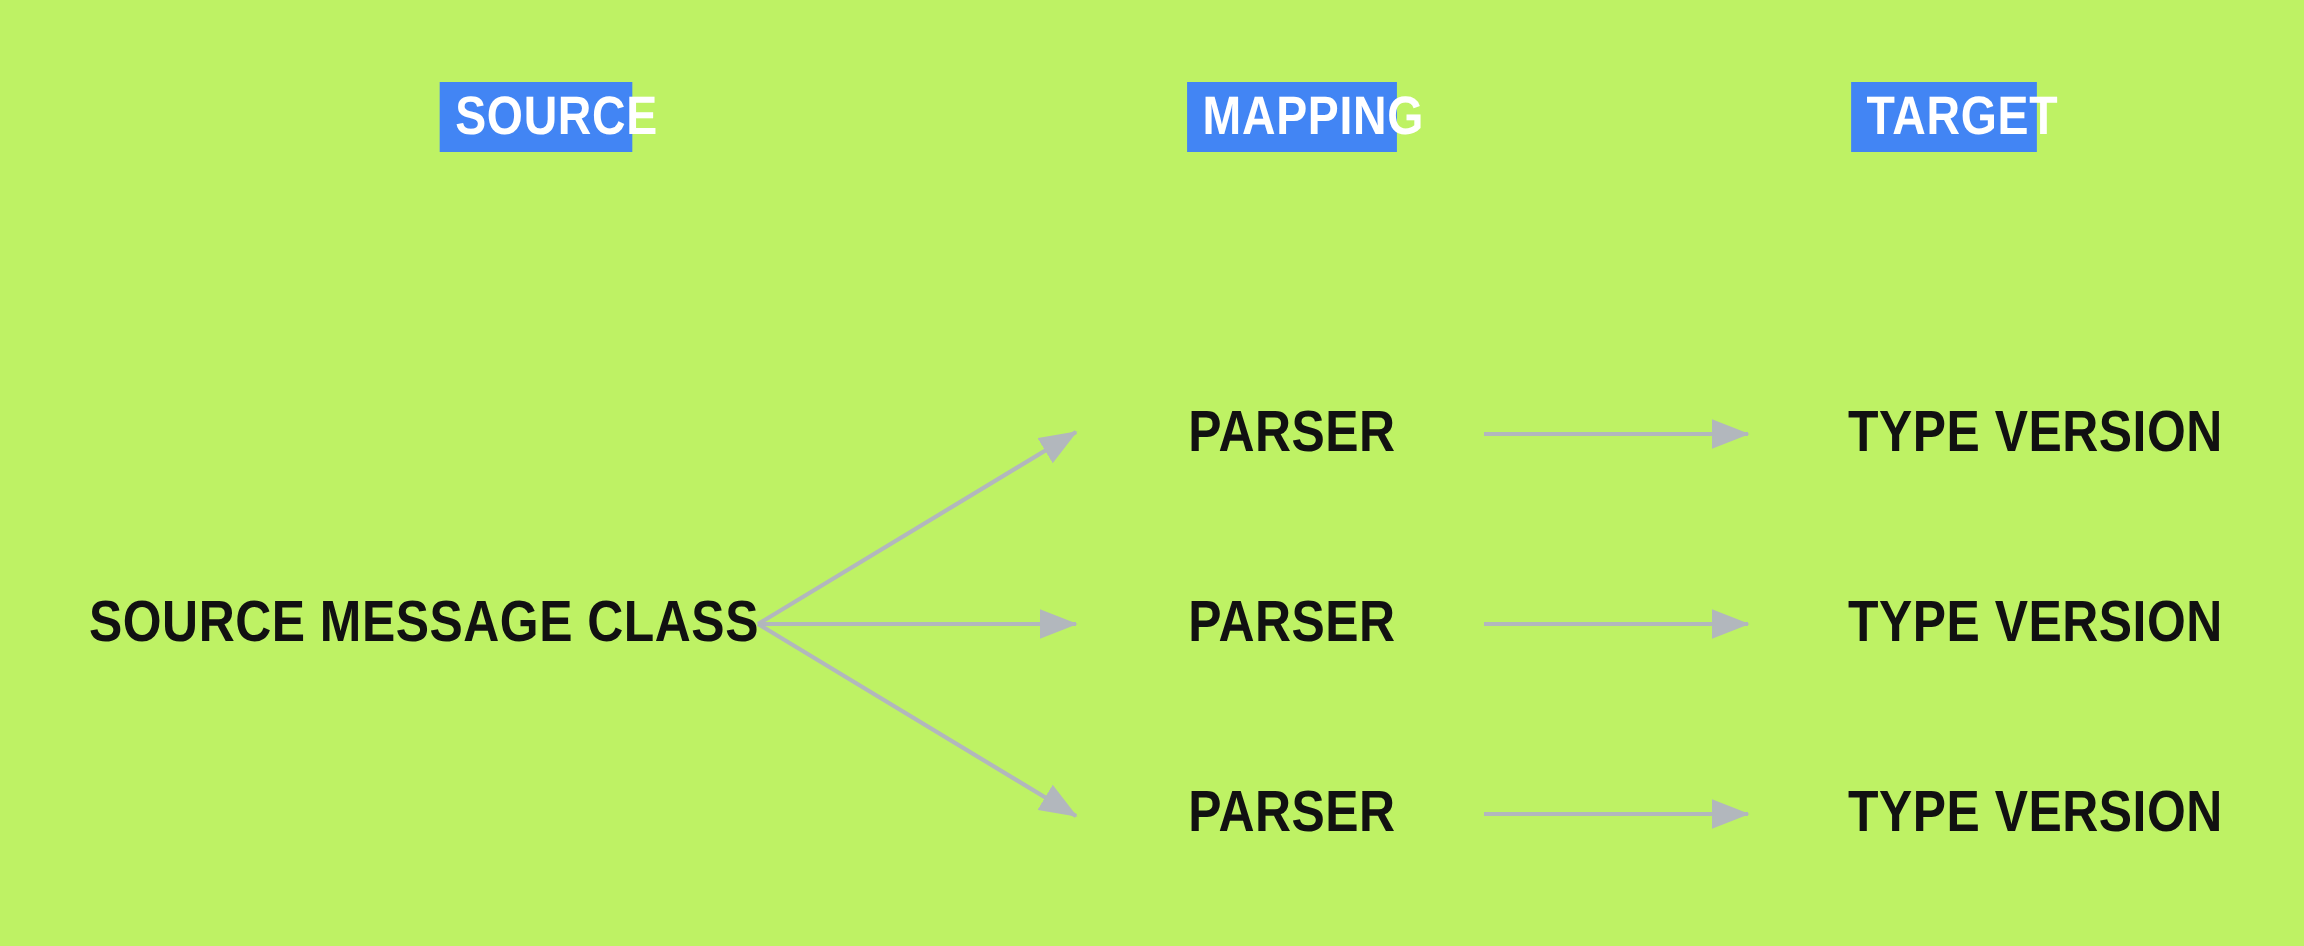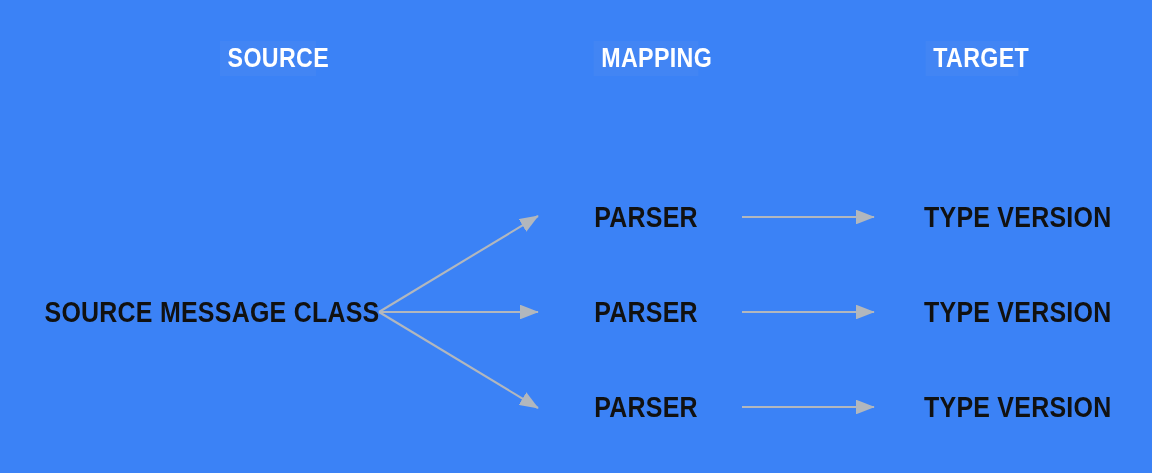--- a/index.html
+++ b/index.html
@@ -10,21 +10,21 @@
     width: 1152px;
     height: 473px;
     background: #ffffff;
     font-family: "Liberation Sans", sans-serif;
     overflow: hidden;
   }
   #canvas {
     position: relative;
     width: 1152px;
     height: 473px;
-    background: #3b82f6;
+    background: #bef264;
   }
 
   
   .col-header {
     position: absolute;
     top: 41px;
     height: 35px;
     line-height: 35px;
     background: #4285f4;
     color: #ffffff;

